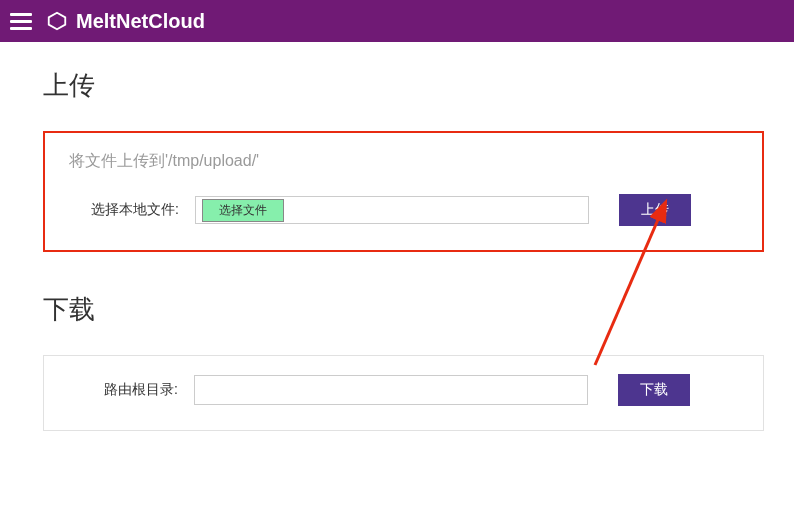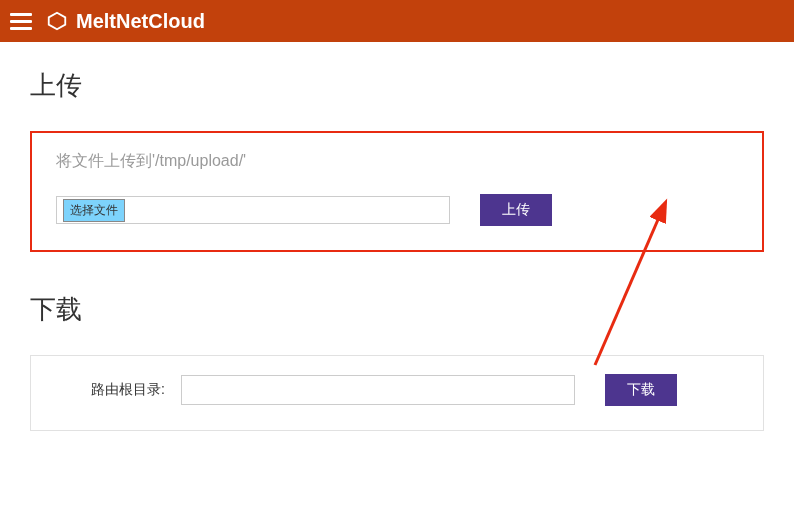--- a/index.html
+++ b/index.html
@@ -1,30 +1,30 @@
 <!DOCTYPE html>
 <html><head>
   <meta charset="utf-8">
   <style>
     * { margin: 0; padding: 0; box-sizing: border-box; }
     body { font-family: -apple-system, BlinkMacSystemFont, "Segoe UI", "Microsoft YaHei", sans-serif; background: #fff; width: 794px; height: 530px; overflow: hidden; }
-    .header { background: #c2410c; height: 42px; display: flex; align-items: center; padding: 0 10px; color: #fff; }
+    .header { background: #701a75; height: 42px; display: flex; align-items: center; padding: 0 10px; color: #fff; }
     .hamburger { display: flex; flex-direction: column; gap: 4px; margin-right: 14px; cursor: pointer; }
     .hamburger span { display: block; width: 22px; height: 3px; background: #fff; border-radius: 1px; }
     .logo-icon { width: 22px; height: 22px; margin-right: 8px; }
     .brand { font-size: 20px; font-weight: 600; }
-    .content { padding: 18px 30px 0 30px; }
+    .content { padding: 18px 30px 0 30px; margin-left: 13px; }
     .section-title { font-size: 26px; font-weight: 400; color: #323232; margin: 8px 0 28px 0; }
     .card { border: 1px solid #e1e1e1; padding: 18px 24px 24px 24px; margin-bottom: 40px; }
     .card.highlight { border: 2px solid #e82b11; }
     .card-sub { font-size: 16px; color: #9a9a9a; margin-bottom: 22px; }
     .form-row { display: flex; align-items: center; gap: 16px; }
     .row-label { font-size: 14px; color: #333; width: 110px; text-align: right; padding-left: 10px; }
     .file-box { border: 1px solid #ccc; display: flex; align-items: center; height: 28px; width: 394px; background: #fff; font-size: 13px; color: #333; }
-    .file-btn { border: 1px solid #888; background: #7dd3fc; font-size: 12px; padding: 2px 6px; margin: 0 6px; cursor: pointer; }
+    .file-btn { border: 1px solid #888; background: #86efac; font-size: 12px; padding: 2px 16px; margin: 0 6px; cursor: pointer; }
     .file-name { overflow: hidden; white-space: nowrap; text-overflow: ellipsis; flex: 1; }
     .text-input { border: 1px solid #ccc; height: 30px; width: 394px; background: #fff; padding: 0 6px; font-size: 13px; }
     .primary-btn { background: #4d358f; color: #fff; border: none; height: 32px; padding: 0 22px; font-size: 14px; cursor: pointer; margin-left: 14px; }
     .arrow-overlay { position: absolute; pointer-events: none; }
   </style>
 </head>
 <body>
 
 <div class="header">
   <div class="hamburger">
@@ -38,20 +38,21 @@
   <div class="brand">MeltNetCloud</div>
 </div>
 
 <div class="content">
 
   <div class="section-title">上传</div>
 
   <div class="card highlight">
     <div class="card-sub">将文件上传到'/tmp/upload/'</div>
     <div class="form-row">
+      <div class="row-label">选择本地文件:</div>
       <div class="file-box">
         <span class="file-btn">选择文件</span>
       </div>
       <button class="primary-btn">上传</button>
     </div>
   </div>
 
   <div class="section-title">下载</div>
 
   <div class="card" style="margin-bottom:0;">

